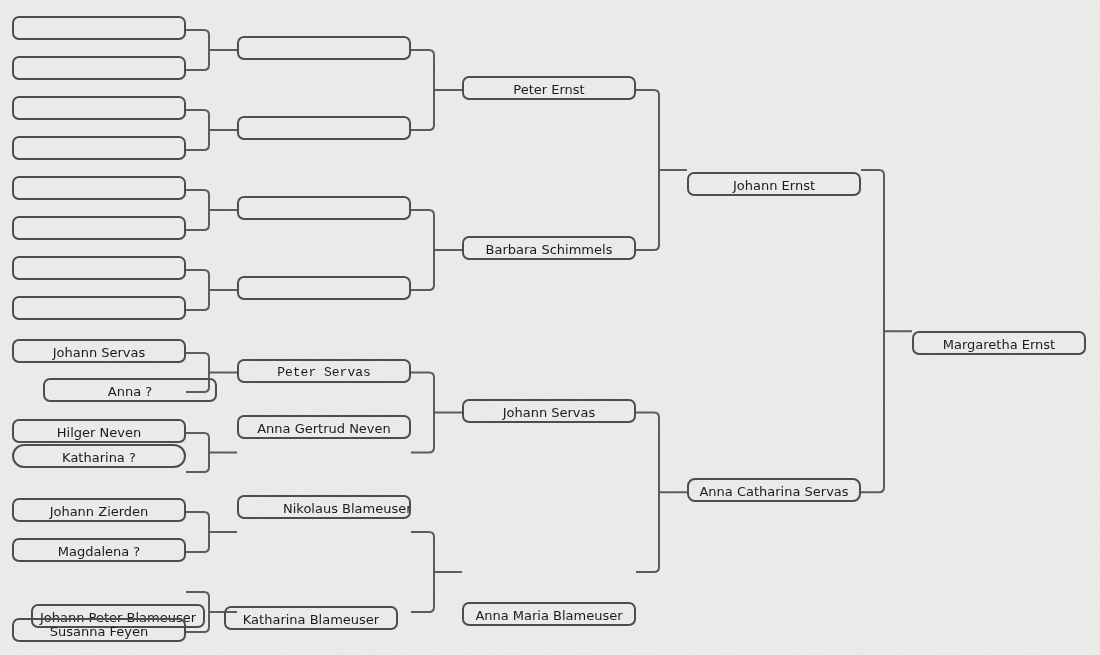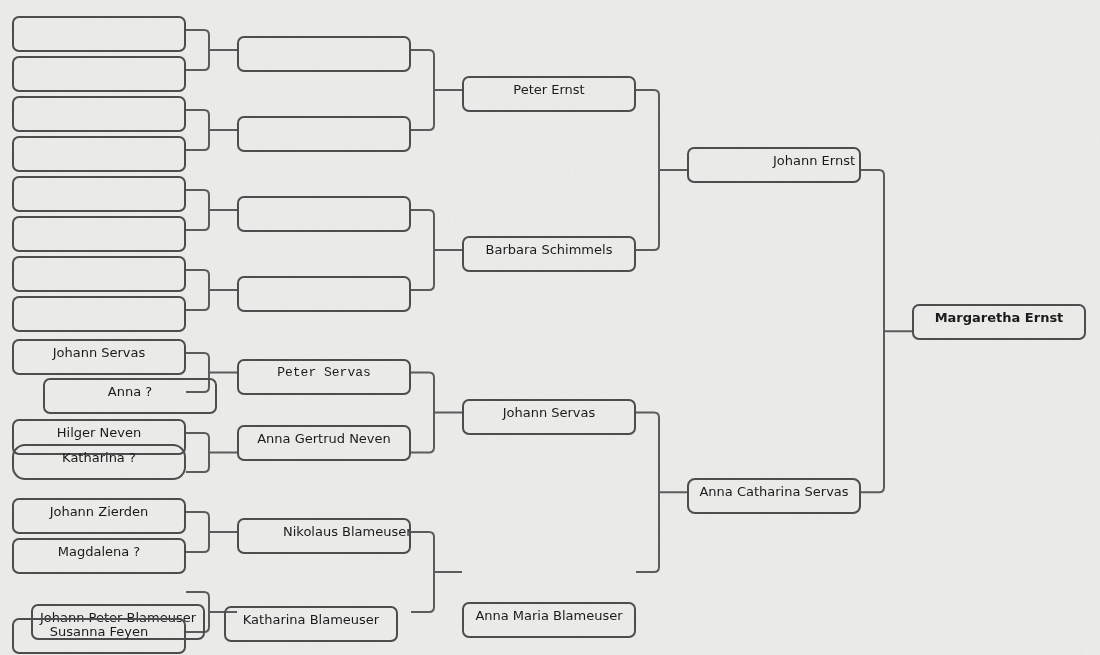--- a/index.html
+++ b/index.html
@@ -33,21 +33,21 @@
     height: 655px;
   }
   .wires path {
     fill: none;
     stroke-width: 2px;
   }
   .person {
     position: absolute;
     box-sizing: border-box;
     width: 174px;
-    height: 36px;
+    height: 24px;
     border: 2px solid #4d4d4d;
     border-radius: 7px;
     background: transparent;
     font-size: 13px;
     line-height: 24px;
     text-align: center;
     white-space: nowrap;
     overflow: hidden;
     padding: 0 4px;
     color: #1b1b1b;
@@ -79,34 +79,34 @@
       <path d="M 186 110 L 204 110 Q 209 110 209 115 L 209 145 Q 209 150 204 150 L 186 150 M 209 130 L 237 130" stroke="#5c5c5c"></path>
       <path d="M 186 190 L 204 190 Q 209 190 209 195 L 209 225 Q 209 230 204 230 L 186 230 M 209 210 L 237 210" stroke="#5c5c5c"></path>
       <path d="M 186 270 L 204 270 Q 209 270 209 275 L 209 305 Q 209 310 204 310 L 186 310 M 209 290 L 237 290" stroke="#5c5c5c"></path>
       <path d="M 186 353 L 204 353 Q 209 353 209 358 L 209 387 Q 209 392 204 392 L 186 392 M 209 372.5 L 237 372.5" stroke="#5c5c5c"></path>
       <path d="M 186 433 L 204 433 Q 209 433 209 438 L 209 467 Q 209 472 204 472 L 186 472 M 209 452.5 L 237 452.5" stroke="#5c5c5c"></path>
       <path d="M 186 512 L 204 512 Q 209 512 209 517 L 209 547 Q 209 552 204 552 L 186 552 M 209 532 L 237 532" stroke="#5c5c5c"></path>
       <path d="M 186 592 L 204 592 Q 209 592 209 597 L 209 627 Q 209 632 204 632 L 186 632 M 209 612 L 237 612" stroke="#5c5c5c"></path>
     </svg>
 
   <div id="boxes">
-      <div class="person" style="left: 912px; top: 304px; font-weight: bold;">Margaretha Ernst</div>
-      <div class="person" style="left: 687px; top: 147px; text-align: right;">Johann Ernst</div>
+      <div class="person" style="left: 912px; top: 331px;">Margaretha Ernst</div>
+      <div class="person" style="left: 687px; top: 172px;">Johann Ernst</div>
       <div class="person" style="left: 687px; top: 478.25px; border-radius: 8px;">Anna Catharina Servas</div>
       <div class="person" style="left: 462px; top: 76px;">Peter Ernst</div>
       <div class="person" style="left: 462px; top: 236px;">Barbara Schimmels</div>
       <div class="person" style="left: 462px; top: 398.5px;">Johann Servas</div>
       <div class="person" style="left: 462px; top: 558px; margin-top: 44px;">Anna Maria Blameuser</div>
       <div class="person" style="left: 237px; top: 36px;"></div>
       <div class="person" style="left: 237px; top: 116px;"></div>
       <div class="person" style="left: 237px; top: 196px;"></div>
       <div class="person" style="left: 237px; top: 276px;"></div>
       <div class="person" style="left: 237px; top: 358.5px; font-family: Liberation Mono, monospace;">Peter Servas</div>
-      <div class="person" style="left: 237px; top: 425px; text-align: center;">Anna Gertrud Neven</div>
-      <div class="person" style="left: 237px; top: 518px; padding-left: 44px;">Nikolaus Blameuser</div>
+      <div class="person" style="left: 237px; top: 415px; text-align: center;">Anna Gertrud Neven</div>
+      <div class="person" style="left: 237px; top: 495px; padding-left: 44px;">Nikolaus Blameuser</div>
       <div class="person" style="left: 224px; top: 598px; margin-top: 8px;">Katharina Blameuser</div>
       <div class="person" style="left: 12px; top: 16px;"></div>
       <div class="person" style="left: 12px; top: 56px;"></div>
       <div class="person" style="left: 12px; top: 96px;"></div>
       <div class="person" style="left: 12px; top: 136px;"></div>
       <div class="person" style="left: 12px; top: 176px;"></div>
       <div class="person" style="left: 12px; top: 216px;"></div>
       <div class="person" style="left: 12px; top: 256px;"></div>
       <div class="person" style="left: 12px; top: 296px;"></div>
       <div class="person" style="left: 12px; top: 339px;">Johann Servas</div>

